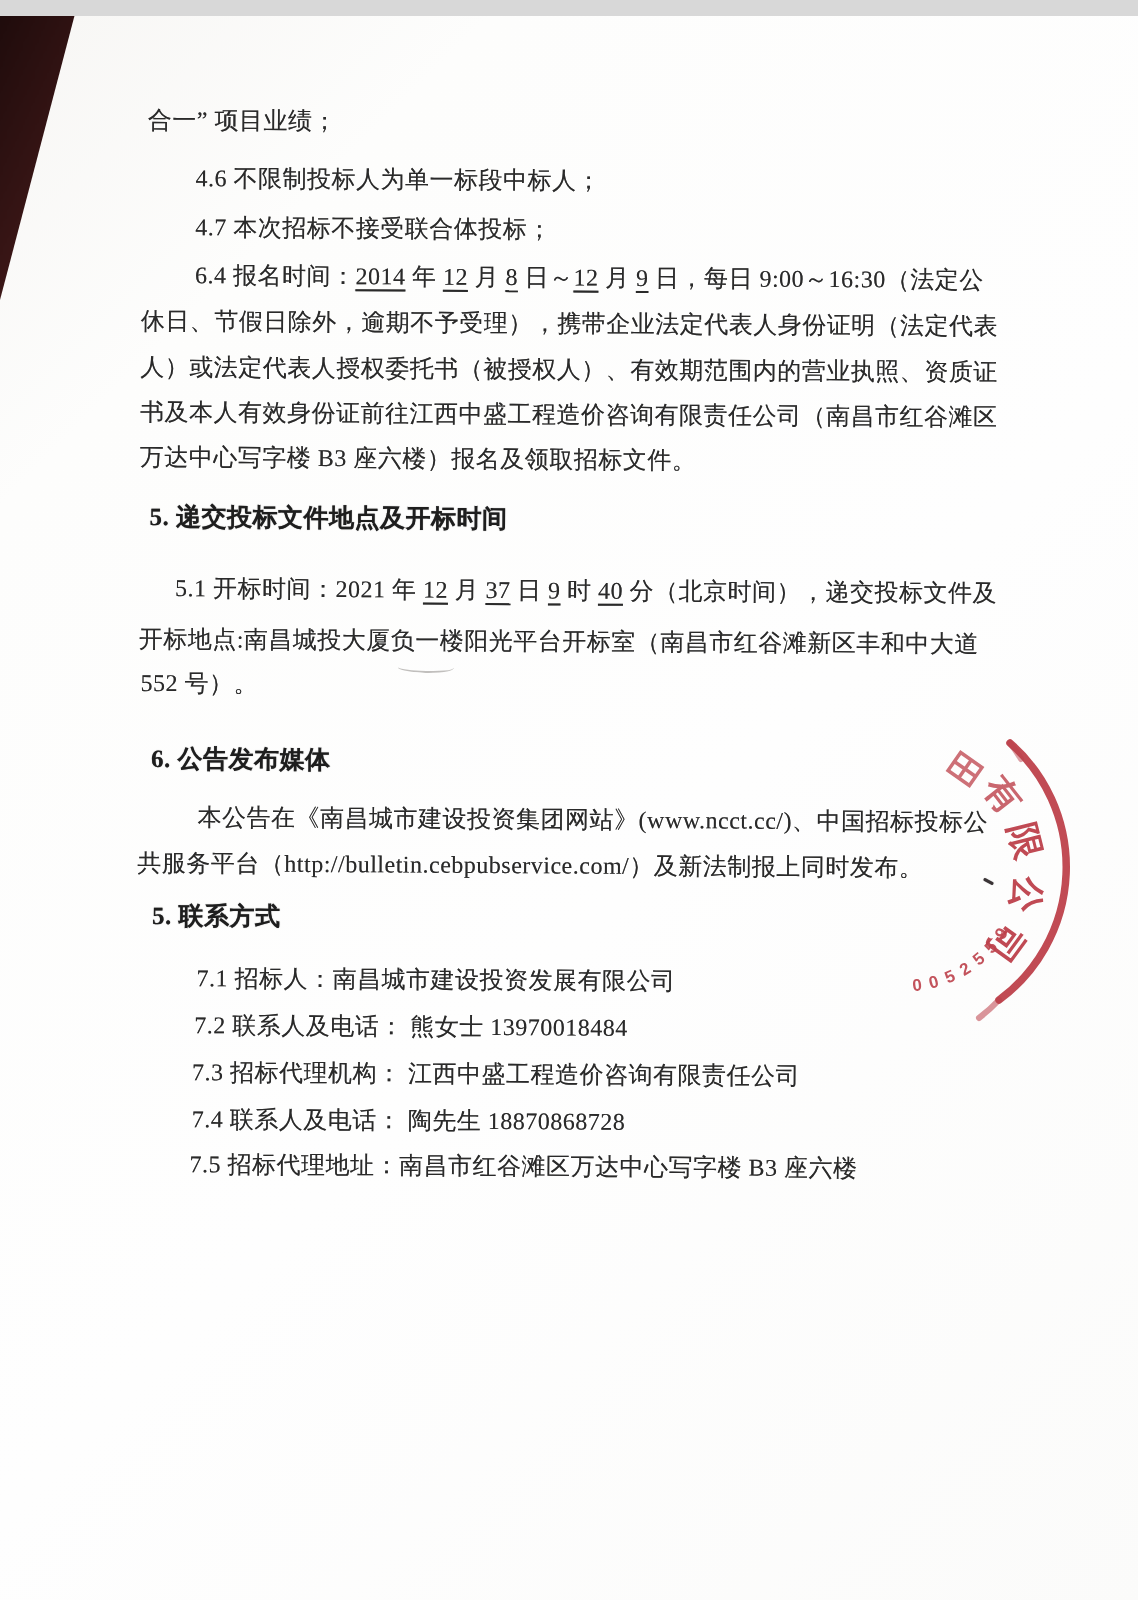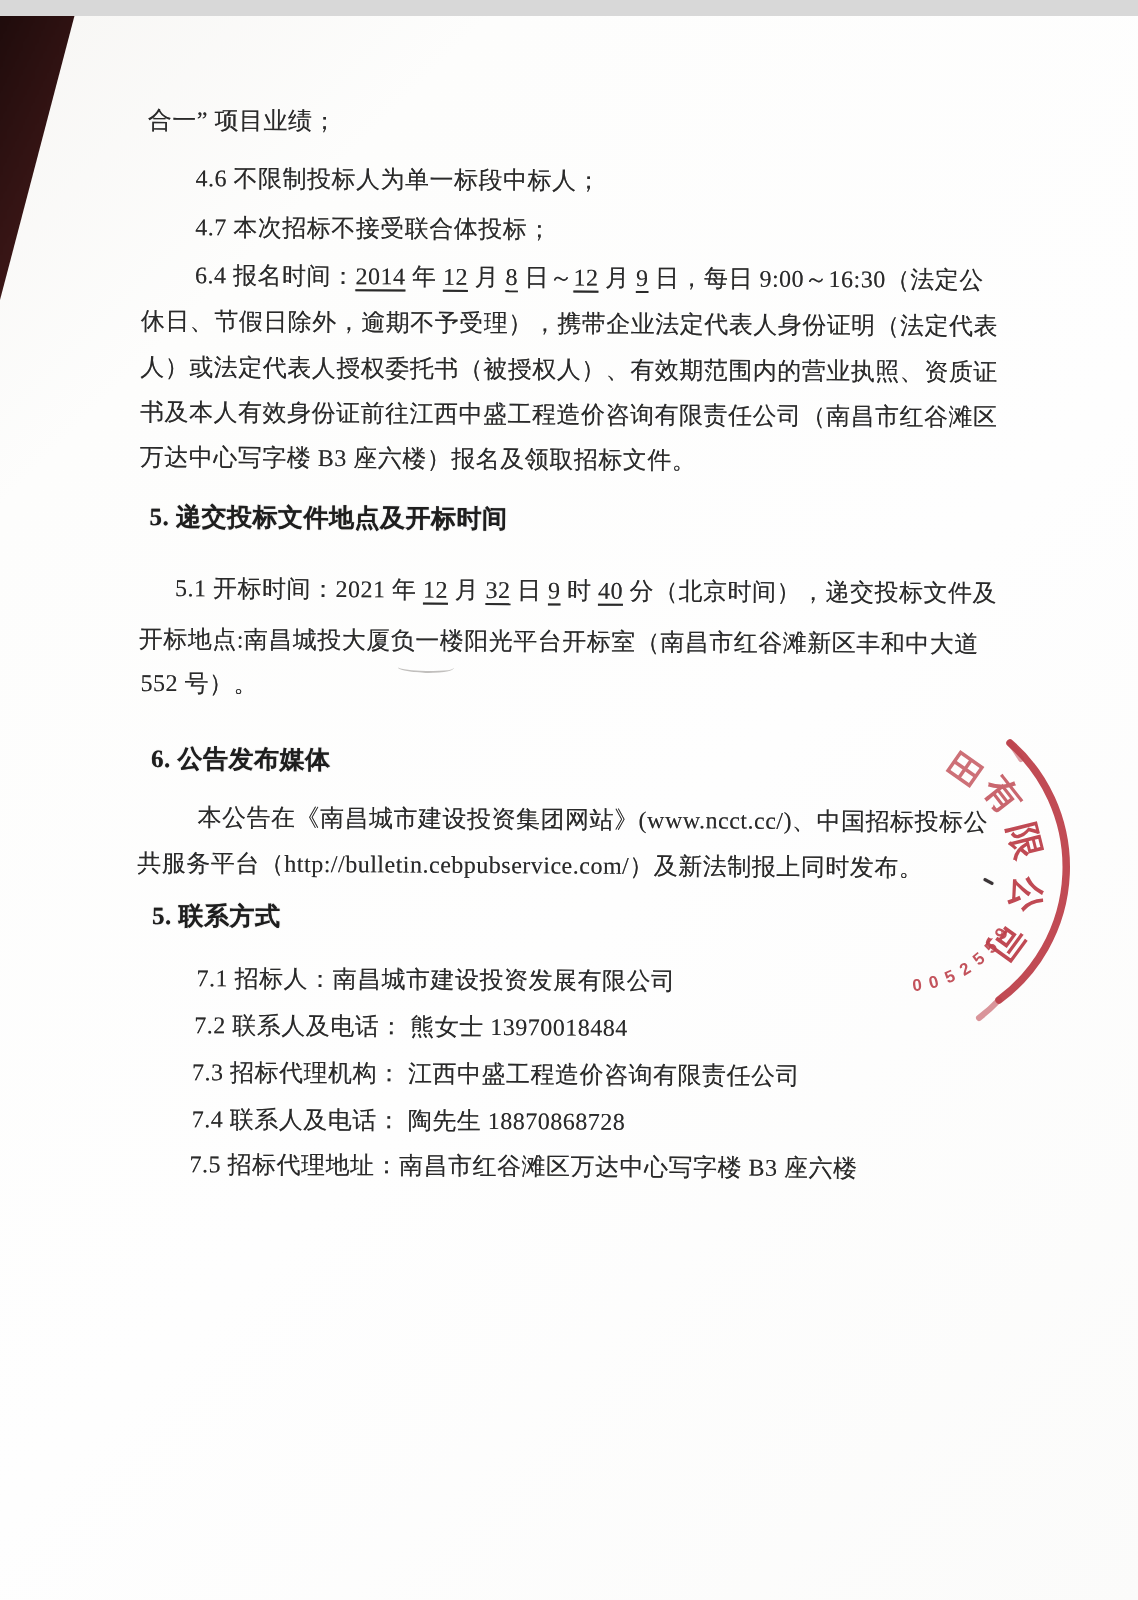--- a/index.html
+++ b/index.html
@@ -87,21 +87,21 @@
   <div class="doc" id="doc">
       <div class="line" style="top: 88px; left: 148px;"><span>合一” 项目业绩；</span></div>
       <div class="line" style="top: 146px; left: 196px;"><span>4.6 不限制投标人为单一标段中标人；</span></div>
       <div class="line" style="top: 195px; left: 196px;"><span>4.7 本次招标不接受联合体投标；</span></div>
       <div class="line" style="top: 243px; left: 196px;"><span>6.4 报名时间：</span><span class="seg-u">2014</span><span> 年 </span><span class="seg-u">12</span><span> 月 </span><span class="seg-u">8</span><span> 日～</span><span class="seg-u">12</span><span> 月 </span><span class="seg-u">9</span><span> 日，每日 9:00～16:30（法定公</span></div>
       <div class="line" style="top: 289px; left: 142px;"><span>休日、节假日除外，逾期不予受理），携带企业法定代表人身份证明（法定代表</span></div>
       <div class="line" style="top: 335px; left: 142px;"><span>人）或法定代表人授权委托书（被授权人）、有效期范围内的营业执照、资质证</span></div>
       <div class="line" style="top: 380px; left: 142px;"><span>书及本人有效身份证前往江西中盛工程造价咨询有限责任公司（南昌市红谷滩区</span></div>
       <div class="line" style="top: 425px; left: 142px;"><span>万达中心写字楼 B3 座六楼）报名及领取招标文件。</span></div>
       <div class="line bold" style="top: 484px; left: 152px;"><span>5.  递交投标文件地点及开标时间</span></div>
-      <div class="line" style="top: 556px; left: 178px;"><span>5.1 开标时间：2021 年 </span><span class="seg-u">12</span><span> 月 </span><span class="seg-u">32</span><span> 日 </span><span class="seg-u">9</span><span> 时 </span><span class="seg-u">40</span><span> 分（北京时间），递交投标文件及</span></div>
+      <div class="line" style="top: 556px; left: 178px;"><span>5.1 开标时间：2021 年 </span><span class="seg-u">12</span><span> 月 </span><span class="seg-u">37</span><span> 日 </span><span class="seg-u">9</span><span> 时 </span><span class="seg-u">40</span><span> 分（北京时间），递交投标文件及</span></div>
       <div class="line" style="top: 607px; left: 142px;"><span>开标地点:南昌城投大厦负一楼阳光平台开标室（南昌市红谷滩新区丰和中大道</span></div>
       <div class="line" style="top: 651px; left: 144px;"><span>552 号）。</span></div>
       <div class="line bold" style="top: 726px; left: 155px;"><span>6. 公告发布媒体</span></div>
       <div class="line" style="top: 785px; left: 202px;"><span>本公告在《南昌城市建设投资集团网站》(www.ncct.cc/)、中国招标投标公</span></div>
       <div class="line" style="top: 831px; left: 142px;"><span>共服务平台（http://bulletin.cebpubservice.com/）及新法制报上同时发布。</span></div>
       <div class="line bold" style="top: 883px; left: 157px;"><span>5. 联系方式</span></div>
       <div class="line" style="top: 946px; left: 202px;"><span>7.1 招标人：南昌城市建设投资发展有限公司</span></div>
       <div class="line" style="top: 993px; left: 200px;"><span>7.2 联系人及电话：  熊女士   13970018484</span></div>
       <div class="line" style="top: 1040px; left: 198px;"><span>7.3 招标代理机构：  江西中盛工程造价咨询有限责任公司</span></div>
       <div class="line" style="top: 1087px; left: 198px;"><span>7.4 联系人及电话：  陶先生   18870868728</span></div>

